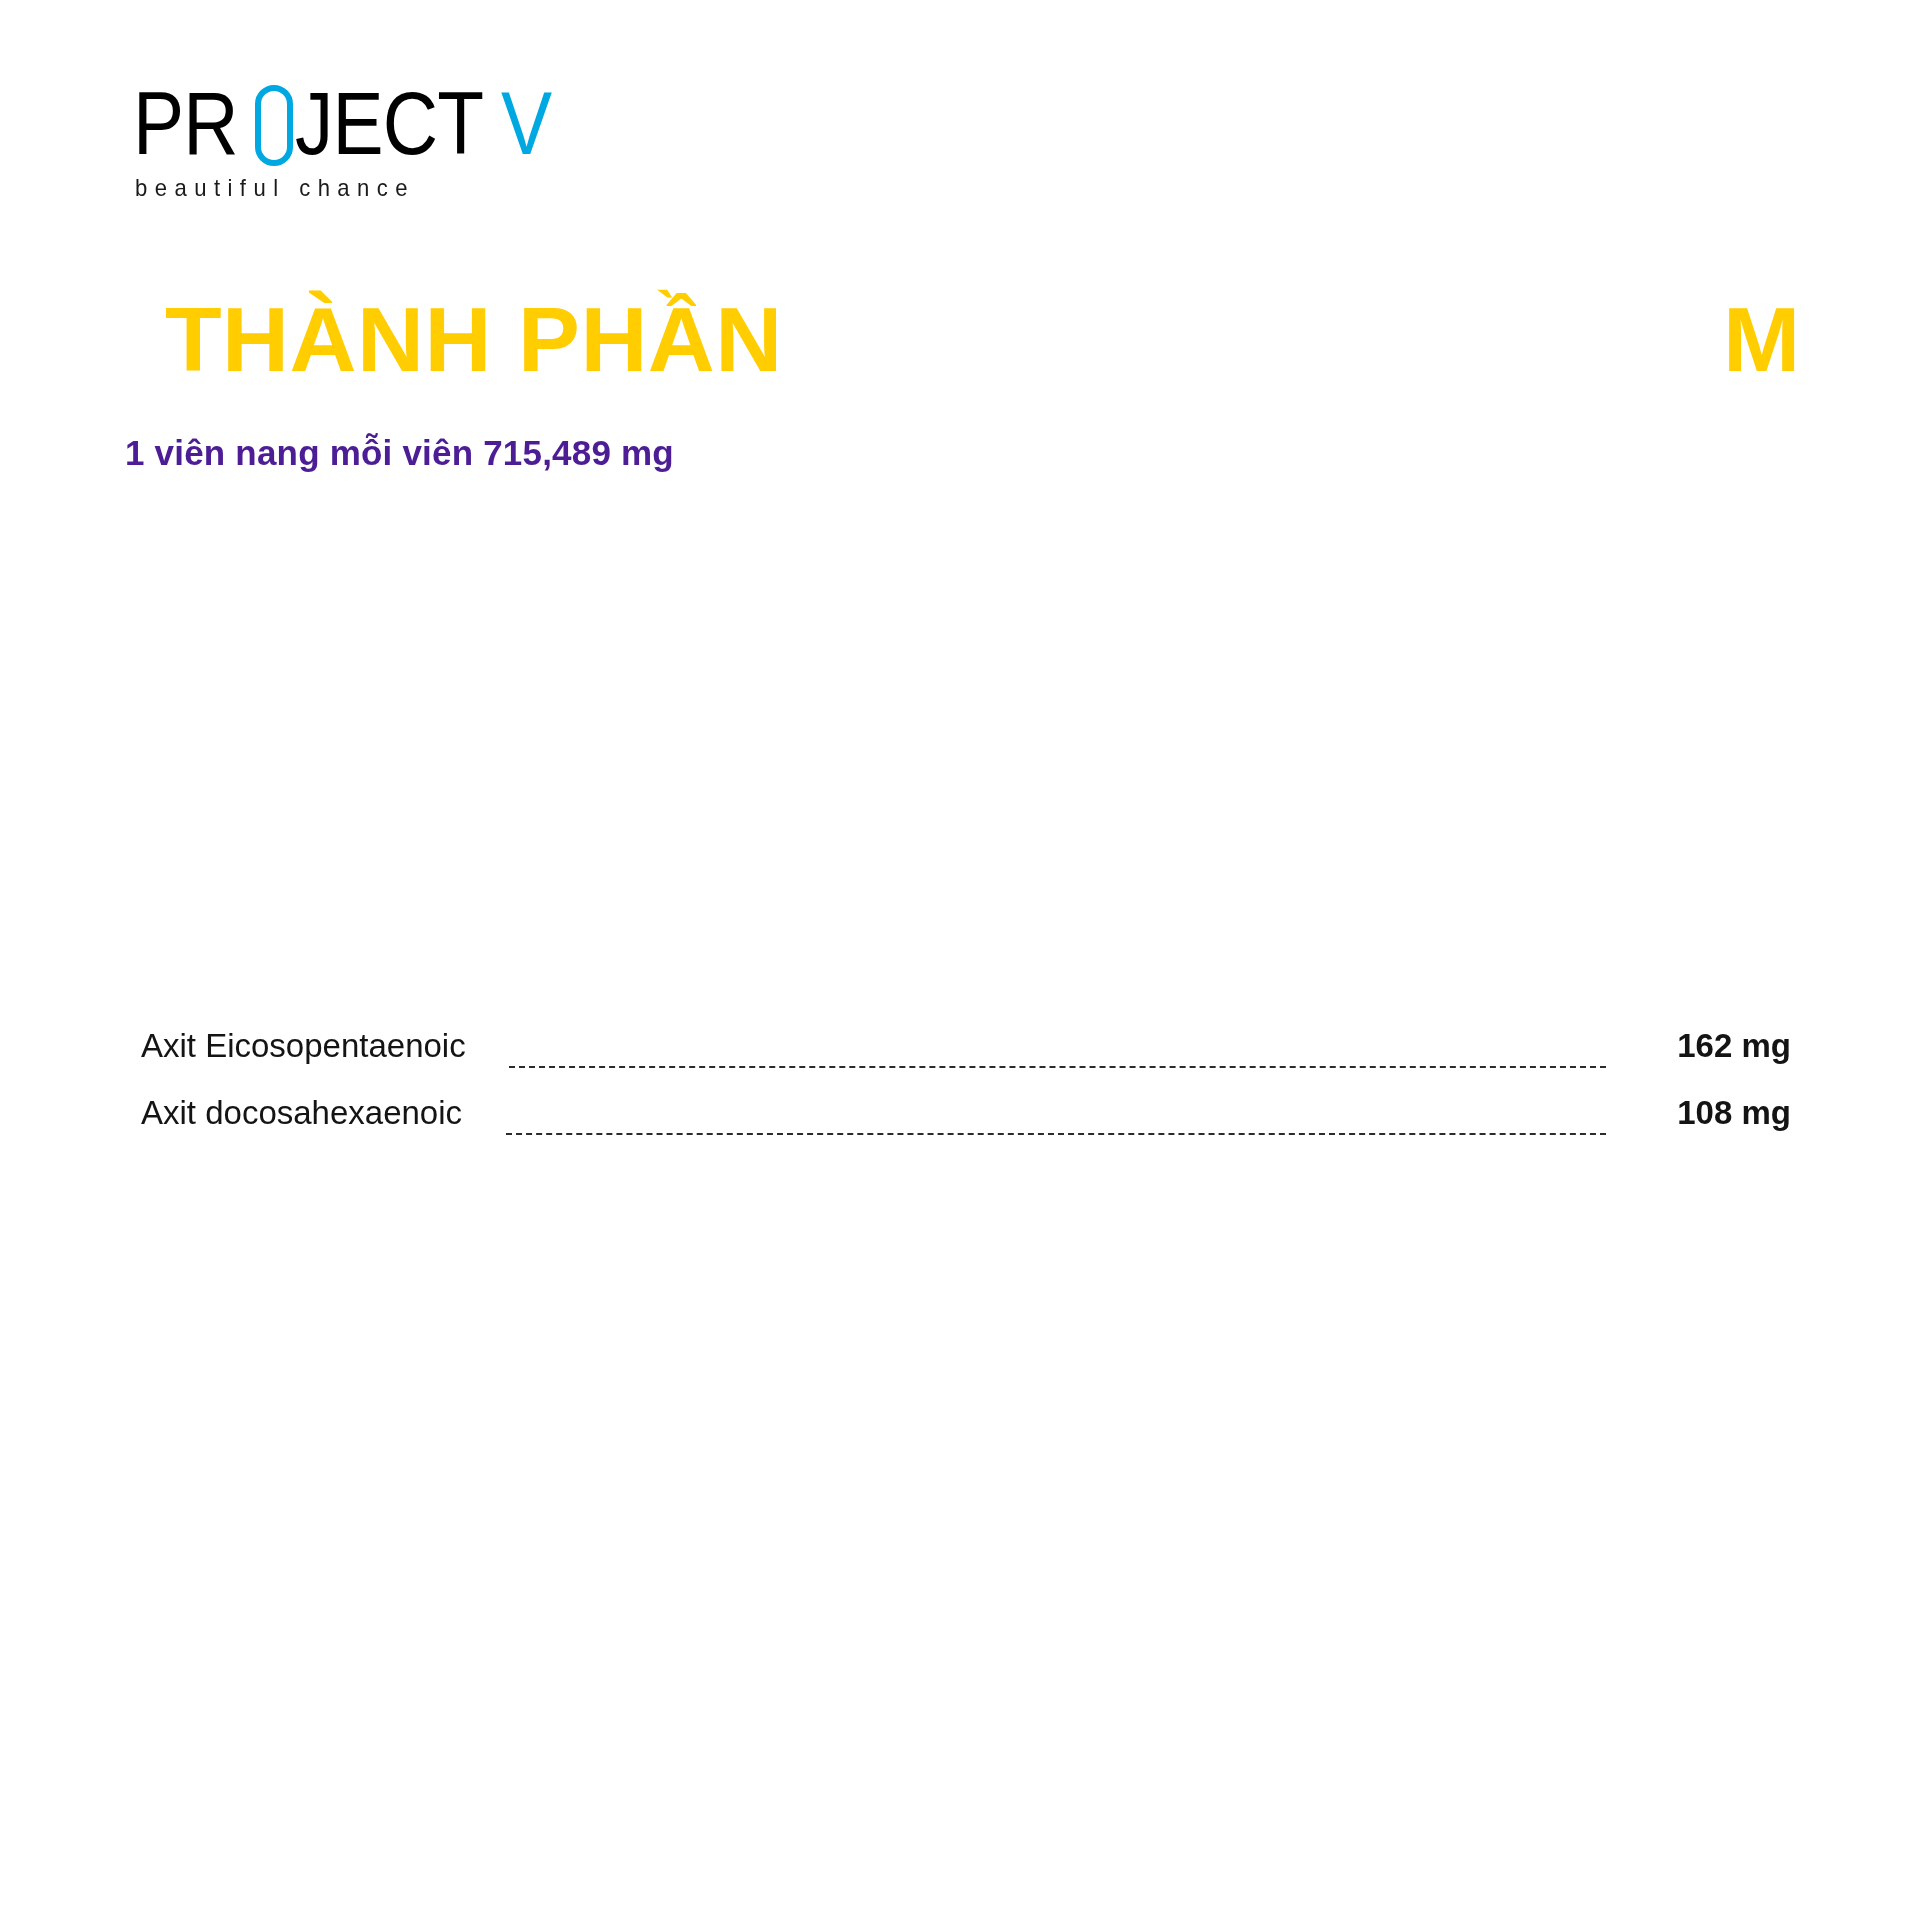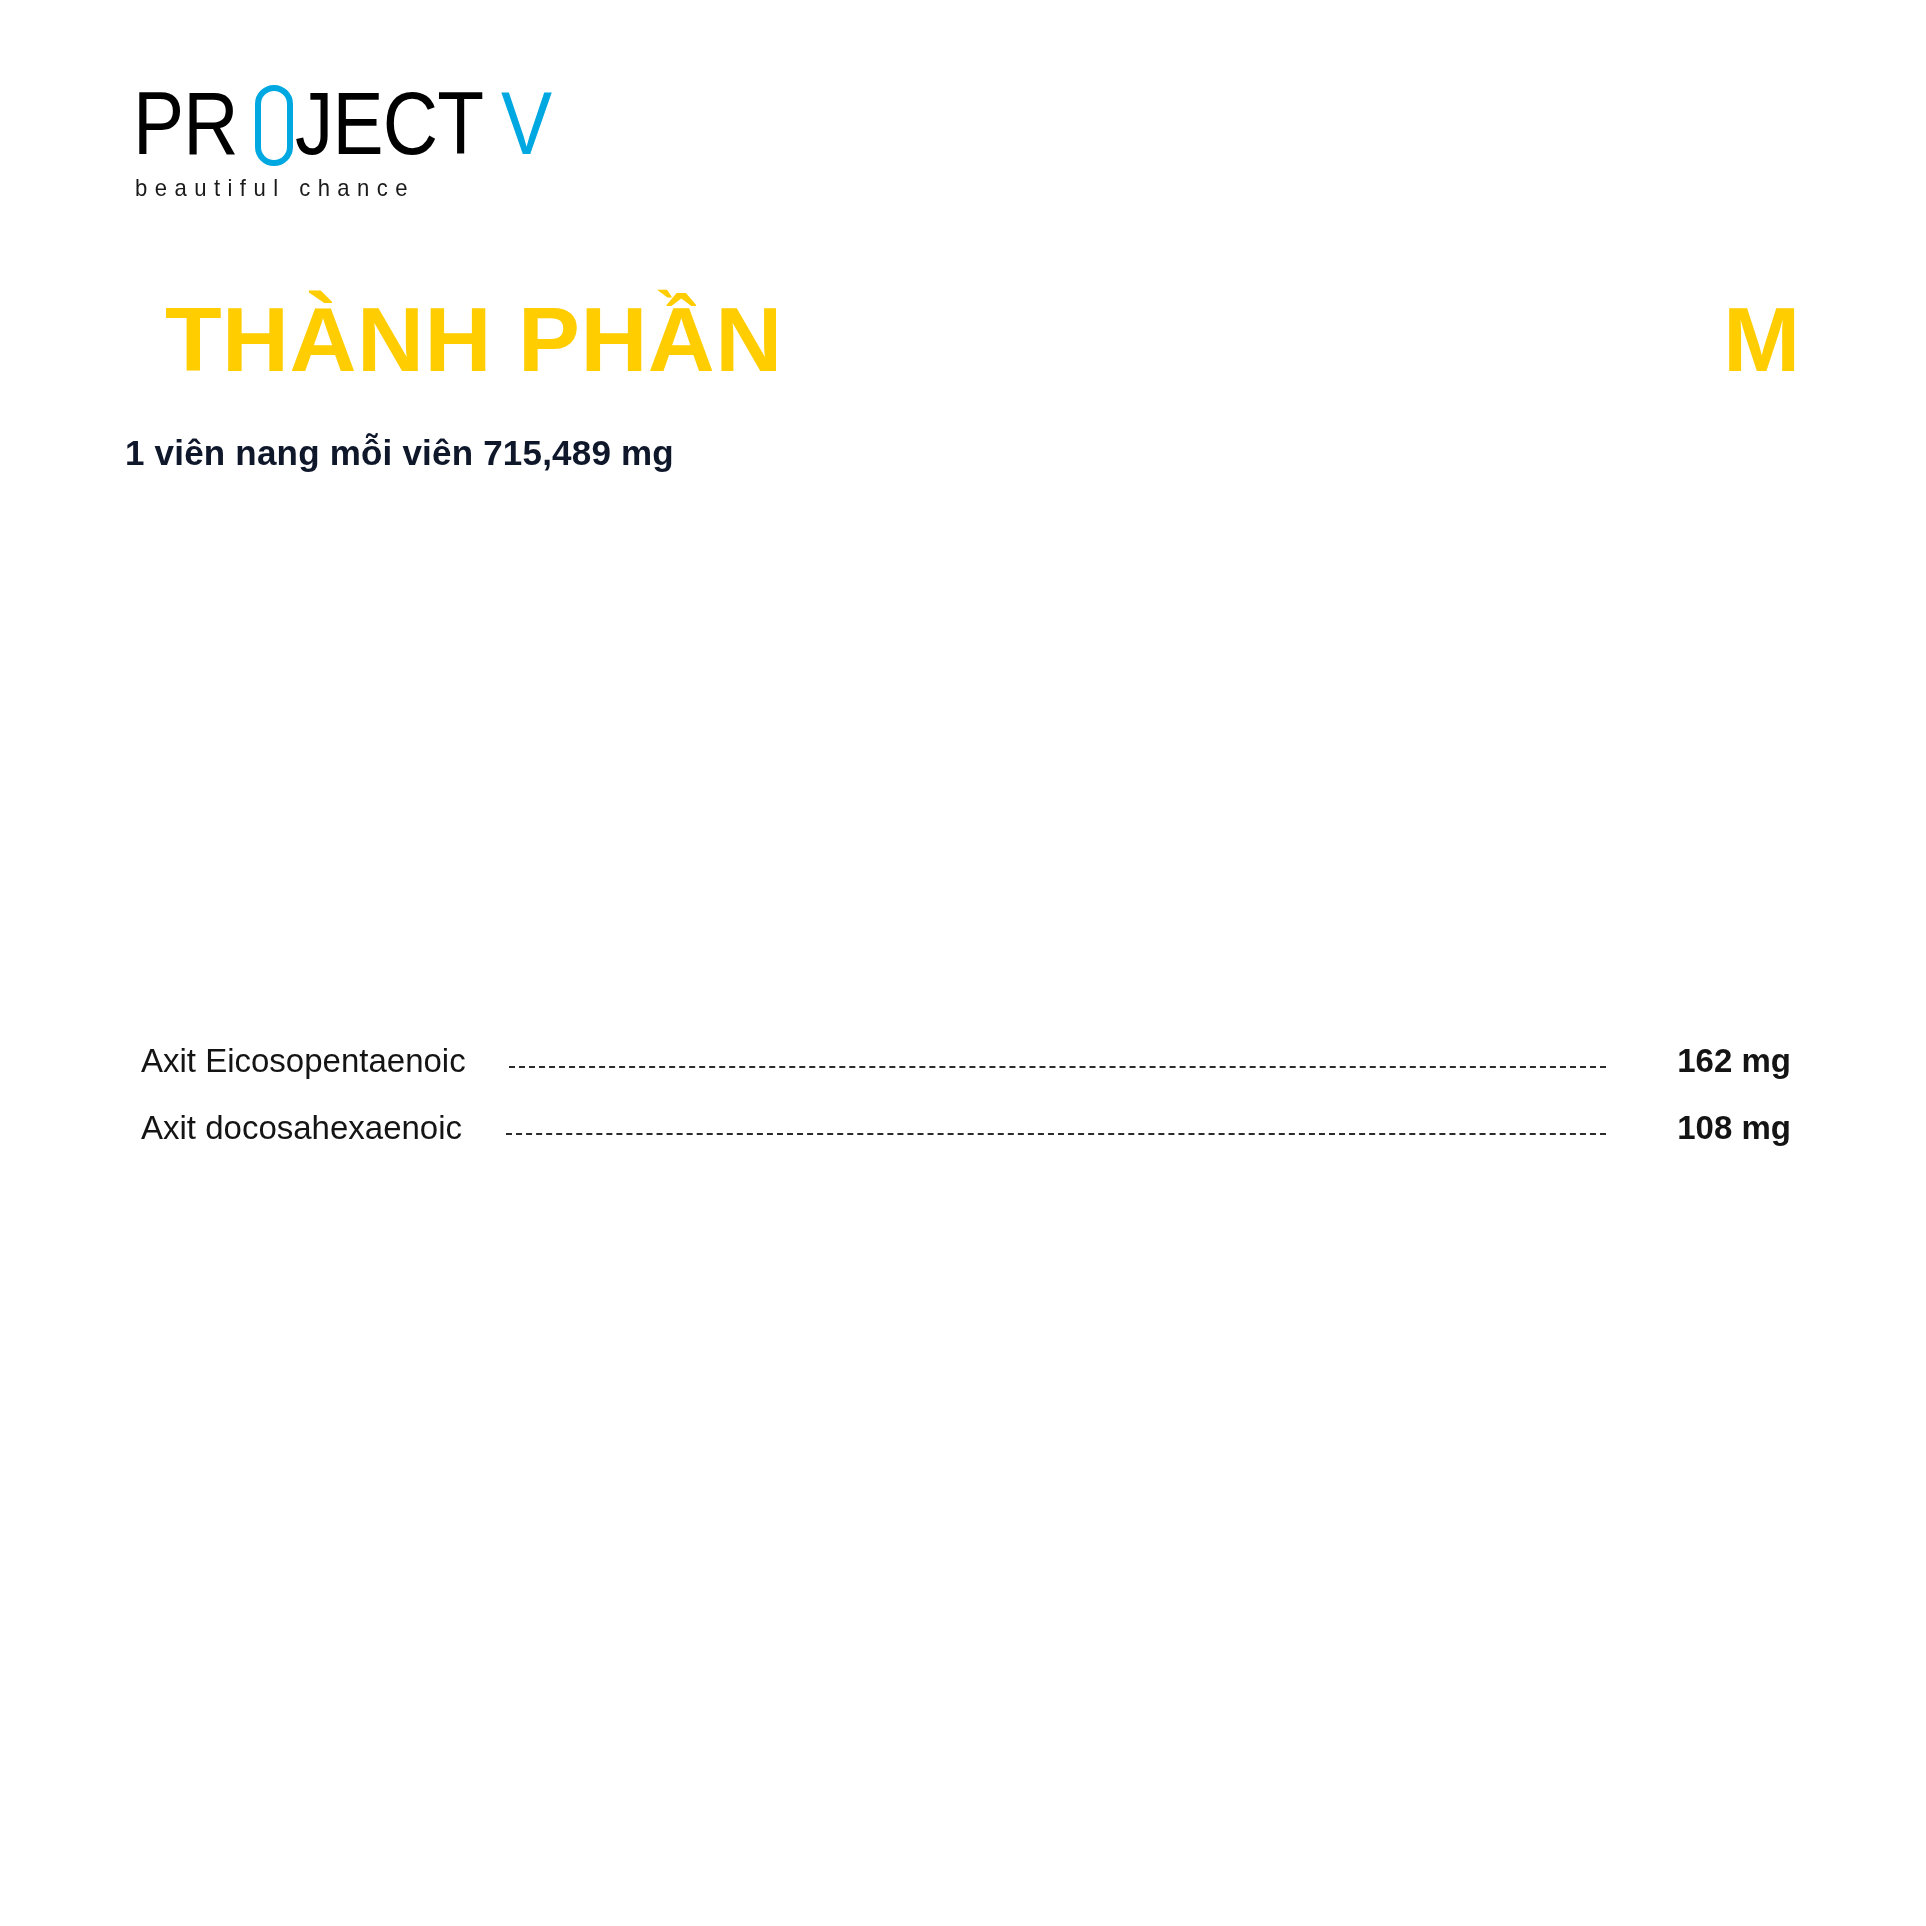--- a/index.html
+++ b/index.html
@@ -137,36 +137,36 @@
   
   #serving-subtitle {
     position: absolute;
     left: 125px;
     top: 432px;
     font-family: "Liberation Sans Narrow", "Liberation Sans", sans-serif;
     font-size: 35px;
     line-height: 41px;
     font-weight: 700;
     letter-spacing: 0.2px;
-    color: #0f172a;
+    color: #4c1d95;
     white-space: pre;
   }
 
   
   #ingredient-list {
     position: absolute;
     left: 141px;
     top: 1027px;
     width: 1650px;
   }
 
   .ingredient-row {
     position: relative;
     display: flex;
-    align-items: center;
+    align-items: flex-start;
     height: 67px;
   }
 
   .ingredient-name {
     font-family: "Liberation Sans Narrow", "Liberation Sans", sans-serif;
     font-size: 33px;
     line-height: 38px;
     font-weight: 400;
     color: #141414;
     white-space: pre;

